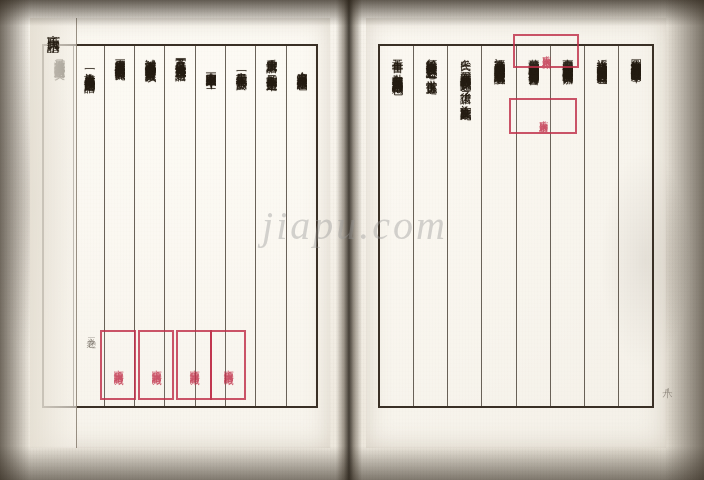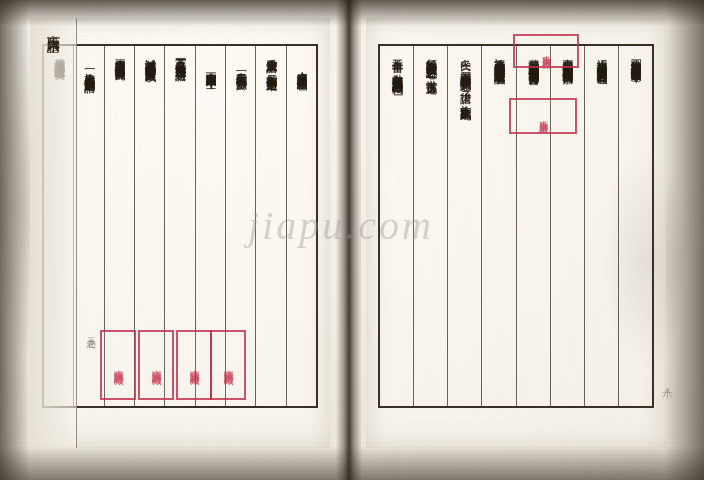--- a/index.html
+++ b/index.html
@@ -147,21 +147,21 @@
     letter-spacing: 1px;
     opacity: .82;
     background: rgba(255,255,255,.06);
     line-height: 1.05;
     text-align: center;
   }
 
   
   #watermark {
     position: absolute;
-    left: 106px;
+    left: 120px;
     top: 190px;
     width: 470px;
     height: 70px;
     color: rgba(150,150,150,.40);
     font-family: "Liberation Serif", serif;
     font-size: 40px;
     letter-spacing: 3px;
     display: flex;
     align-items: center;
     justify-content: center;

